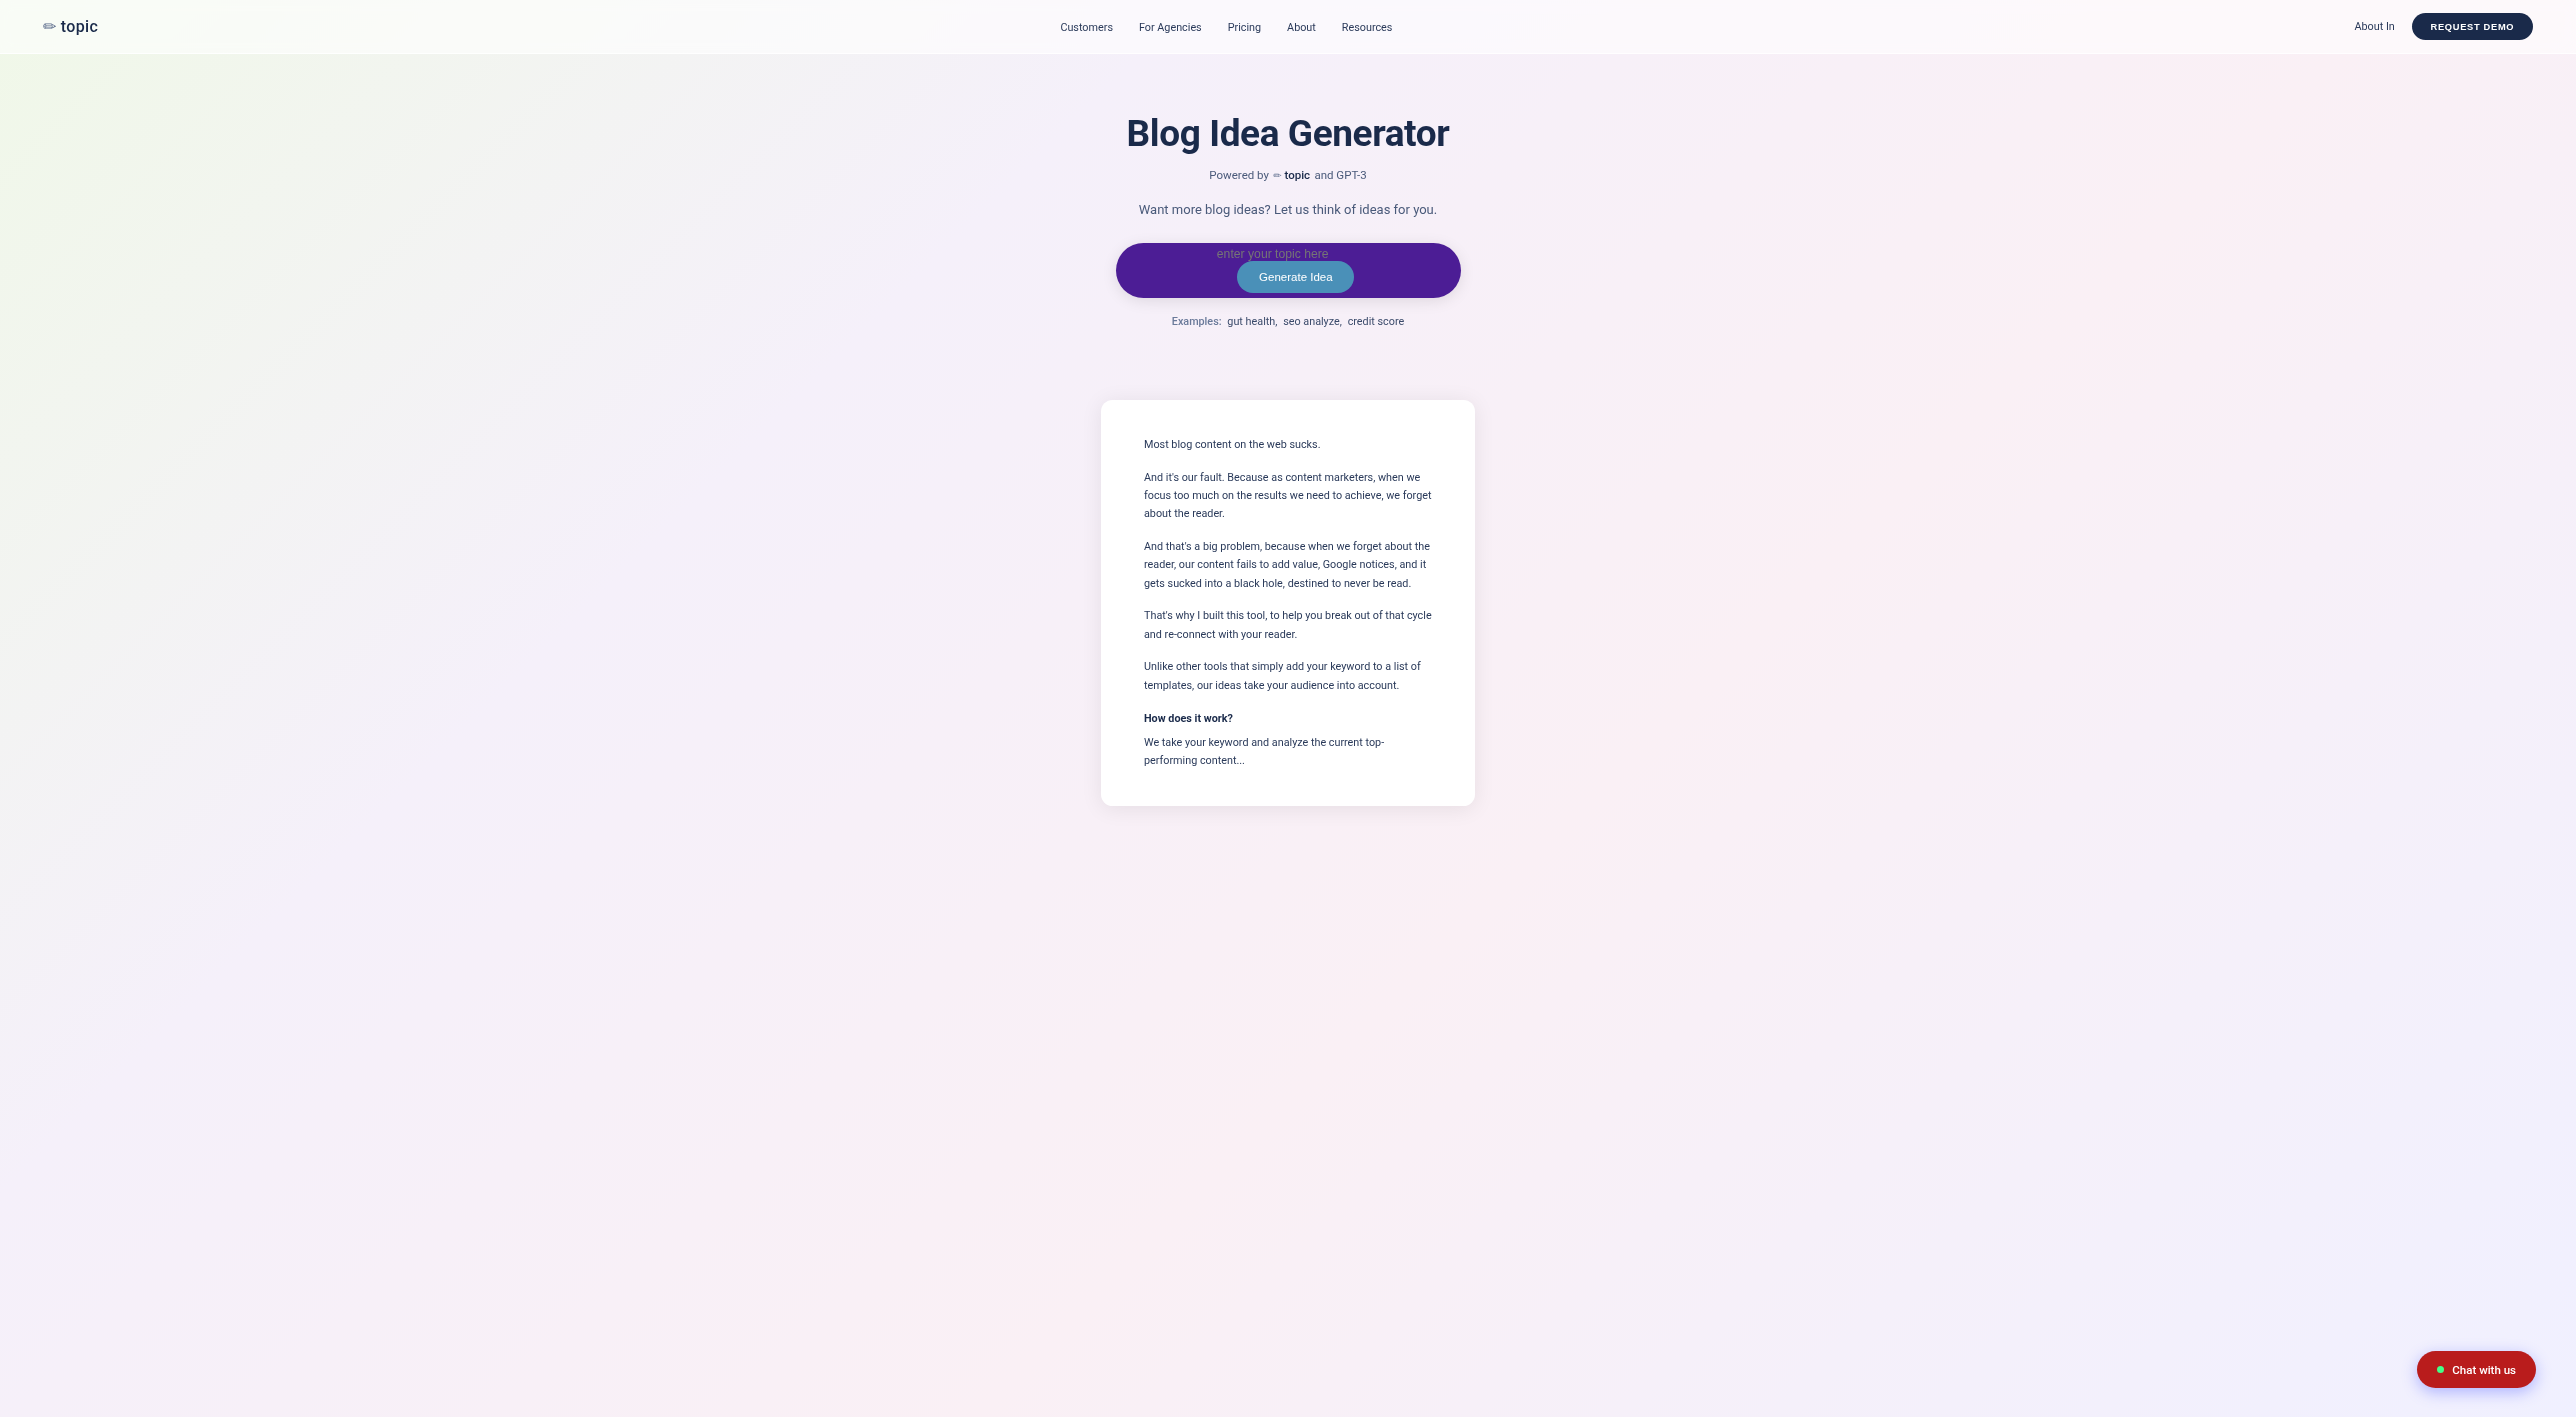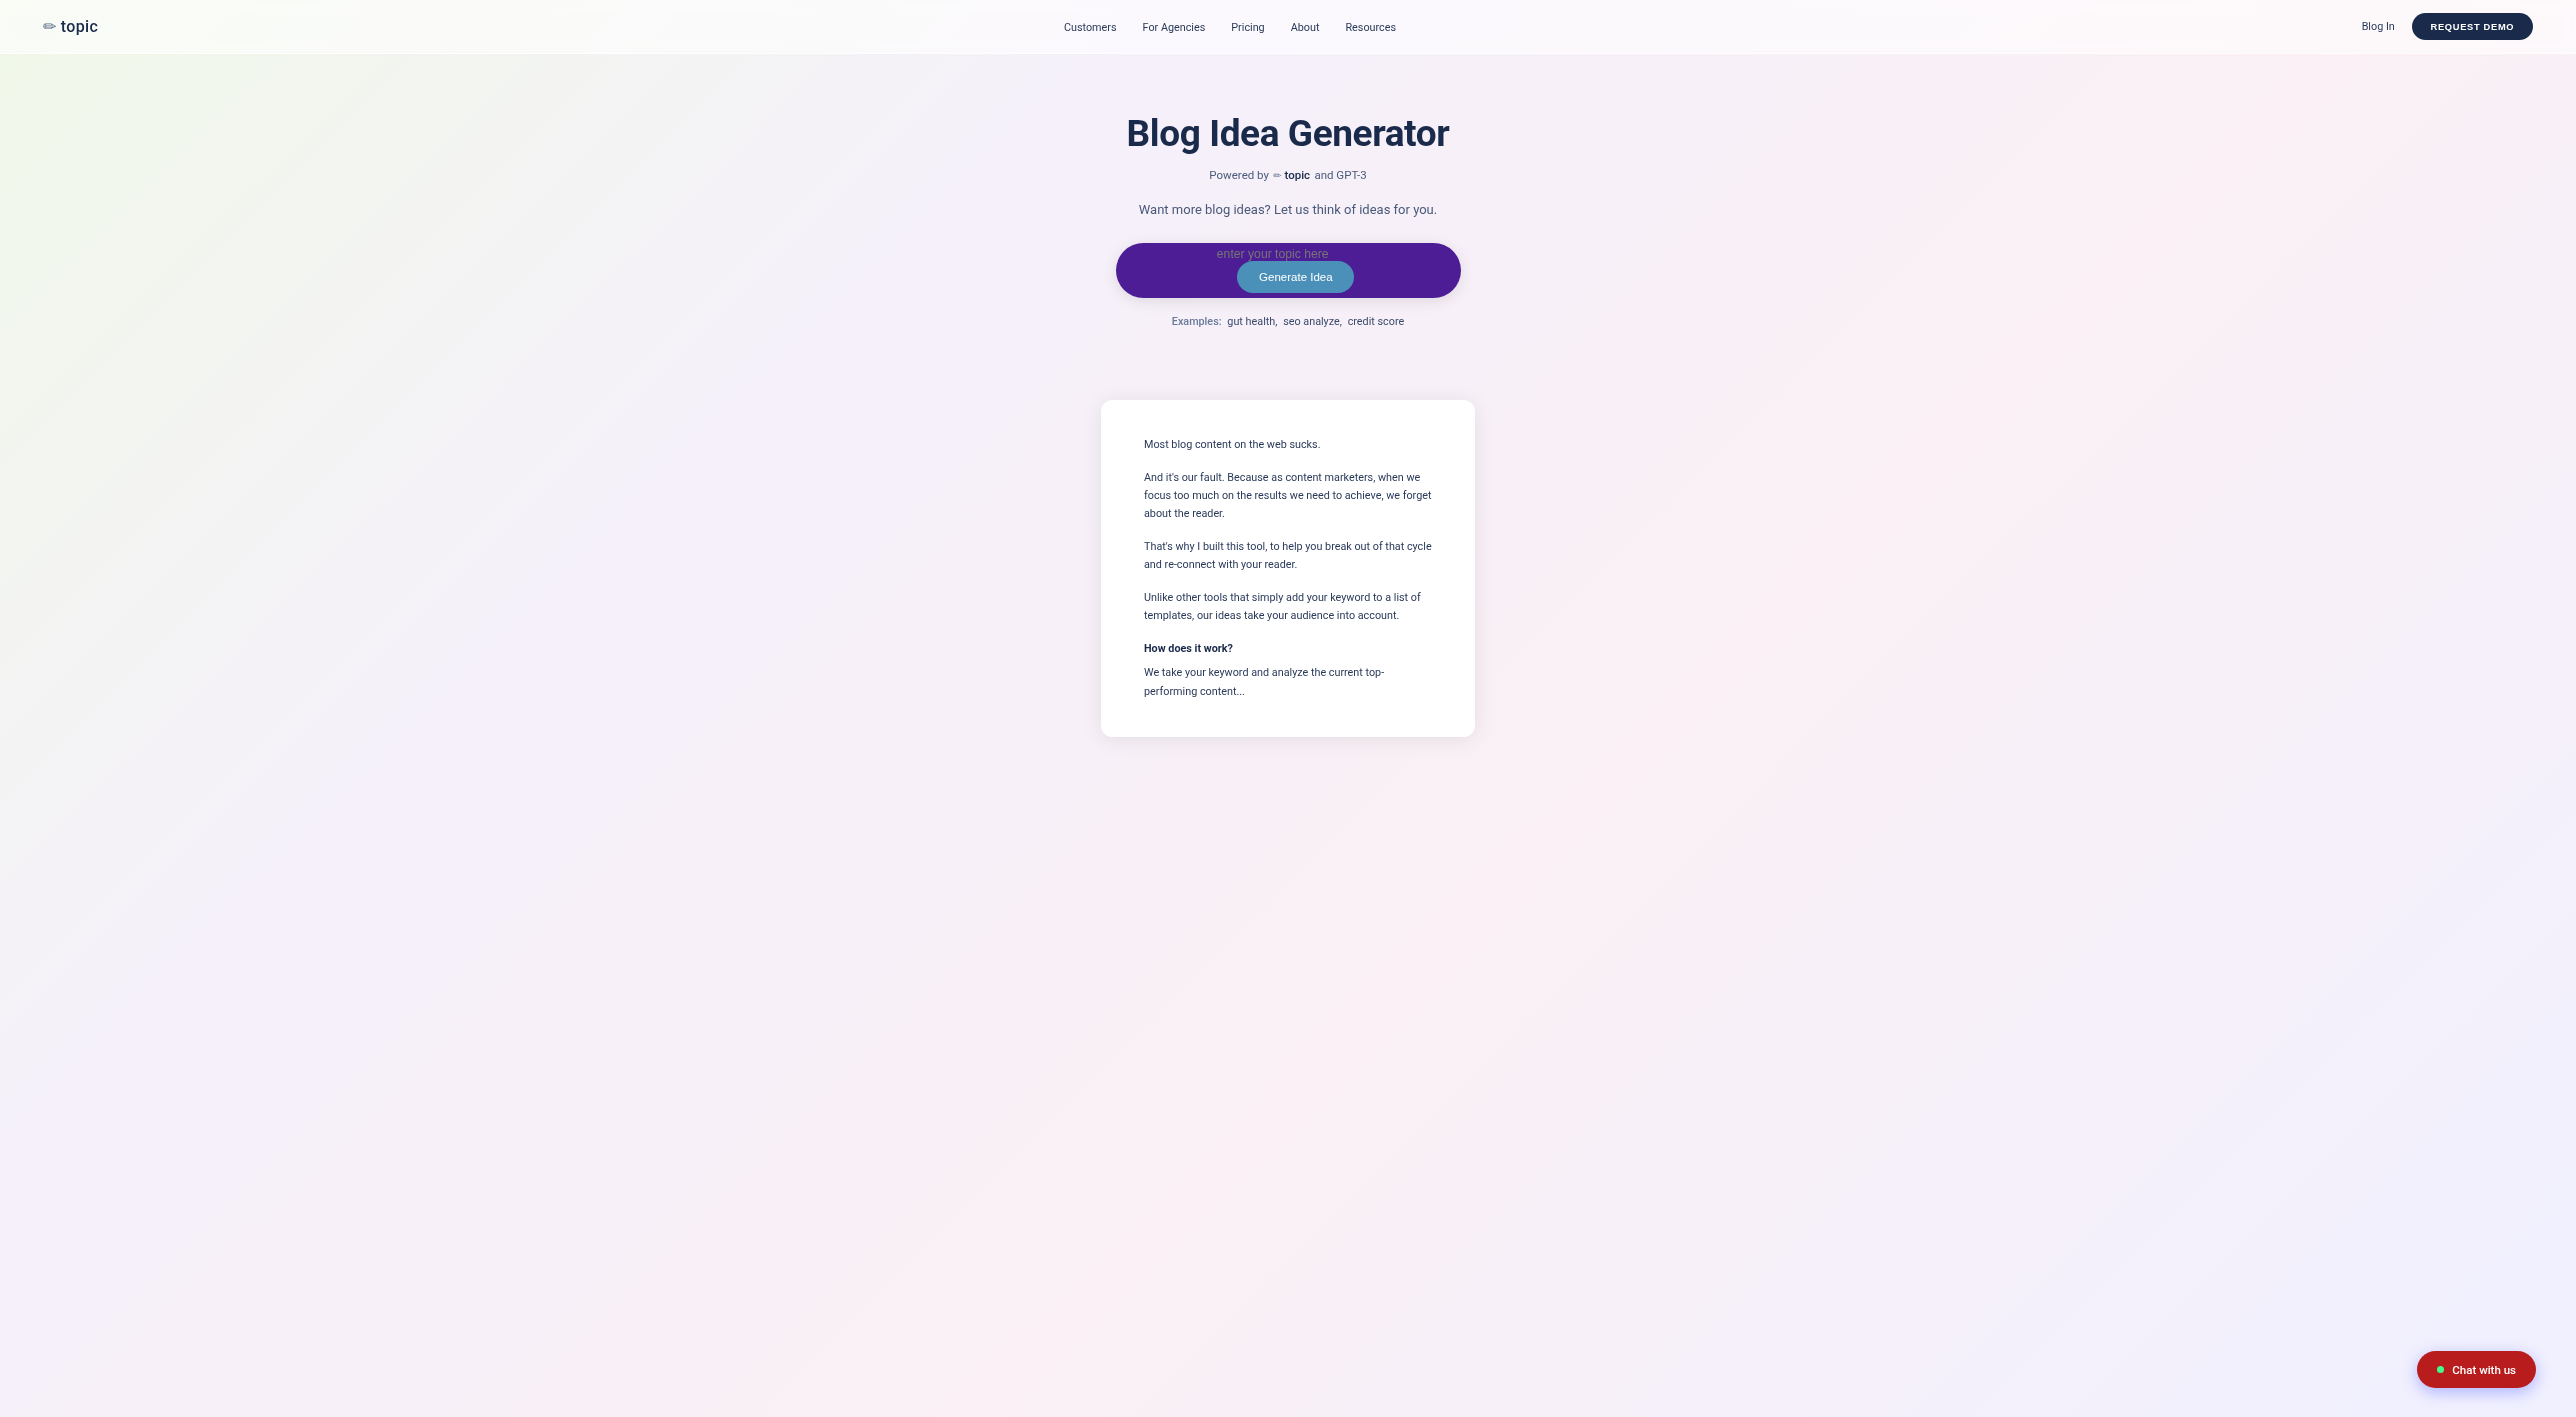--- a/index.html
+++ b/index.html
@@ -263,21 +263,21 @@
 
   <ul class="nav-links">
     <li><a href="#">Customers</a></li>
     <li><a href="#">For Agencies</a></li>
     <li><a href="#">Pricing</a></li>
     <li><a href="#">About</a></li>
     <li><a href="#">Resources</a></li>
   </ul>
 
   <div class="nav-right">
-    <a href="#" class="sign-in">Blog In</a>
+    <a href="#" class="sign-in">About In</a>
     <button class="request-demo-btn">REQUEST DEMO</button>
   </div>
 </nav>
 
 <section class="hero">
   <h1 class="hero-title">Blog Idea Generator</h1>
 
   <div class="powered-by">
     <span>Powered by</span>
     <span class="powered-by-logo">
@@ -299,20 +299,21 @@
     <span class="example-tag">gut health,</span>
     <span class="example-tag">seo analyze,</span>
     <span class="example-tag">credit score</span>
   </div>
 </section>
 
 <section class="content-section">
   <div class="content-card">
     <p>Most blog content on the web sucks.</p>
     <p>And it's our fault. Because as content marketers, when we focus too much on the results we need to achieve, we forget about the reader.</p>
+    <p>And that's a big problem, because when we forget about the reader, our content fails to add value, Google notices, and it gets sucked into a black hole, destined to never be read.</p>
     <p>That's why I built this tool, to help you break out of that cycle and re-connect with your reader.</p>
     <p>Unlike other tools that simply add your keyword to a list of templates, our ideas take your audience into account.</p>
     <p class="bold-heading">How does it work?</p>
     <p>We take your keyword and analyze the current top-performing content...</p>
   </div>
 </section>
 
 <div class="chat-widget">
   <div class="chat-dot"></div>
   <span>Chat with us</span>

